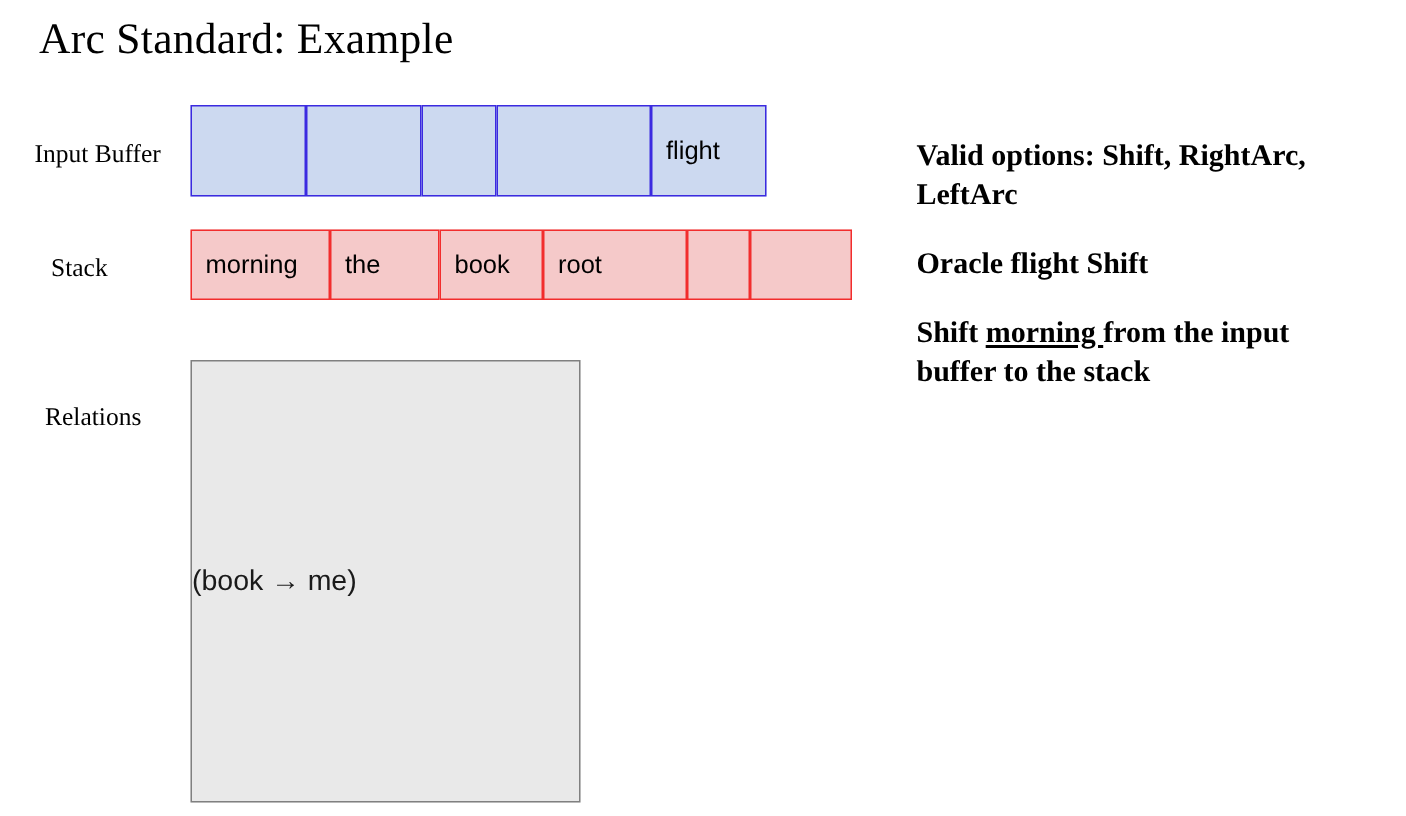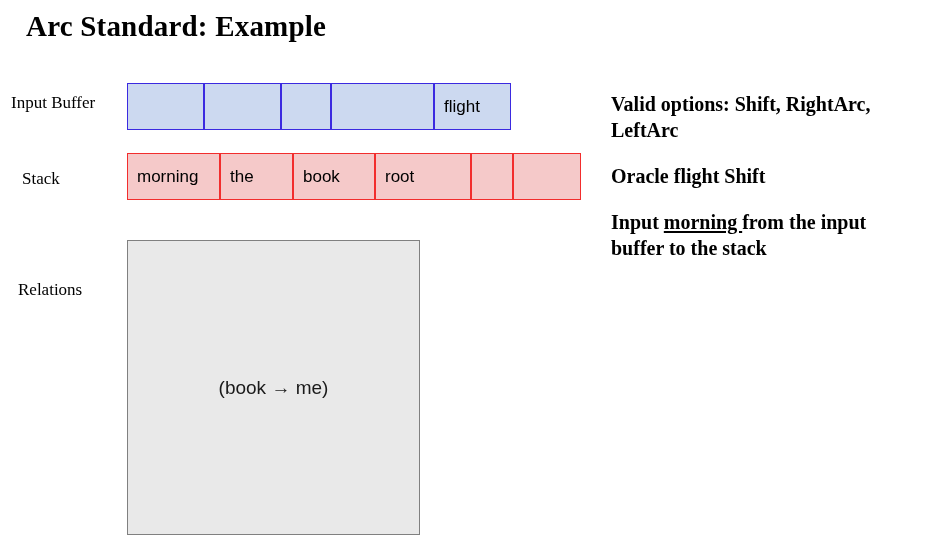--- a/index.html
+++ b/index.html
@@ -16,36 +16,37 @@
     color: #000000;
   }
 
   
   #slide-title {
     position: absolute;
     left: 26px;
     top: 10px;
     font-family: "Liberation Serif", serif;
     font-size: 29px;
-    font-weight: bold;
+    font-weight: normal;
     letter-spacing: 0.2px;
     white-space: nowrap;
   }
 
   
   .row-label {
     position: absolute;
     font-family: "Liberation Serif", serif;
     font-size: 17px;
     font-weight: normal;
     white-space: nowrap;
+    margin-left: 12px;
   }
   #label-input-buffer { left: 11px;  top: 93px; }
   #label-stack        { left: 22px;  top: 169px; }
-  #label-relations    { left: 18px;  top: 280px; }
+  #label-relations    { left: 18px;  top: 268px; }
 
   
   .strip {
     position: absolute;
     display: flex;
     box-sizing: border-box;
   }
   .cell {
     box-sizing: border-box;
     display: flex;
@@ -54,22 +55,22 @@
     font-size: 17px;
     line-height: 1;
     padding-left: 9px;
     white-space: nowrap;
     overflow: hidden;
   }
 
   
   #input-buffer-strip {
     left: 127px;
-    top: 83px;
-    height: 47px;
+    top: 70px;
+    height: 61px;
   }
   #input-buffer-strip .cell {
     background: #ccd9f0;
     border: 1.5px solid #3b2ae0;
     border-right-width: 0.75px;
     border-left-width: 0.75px;
   }
   #input-buffer-strip .cell:first-child { border-left-width: 1.5px; }
   #input-buffer-strip .cell:last-child  { border-right-width: 1.5px; }
 
@@ -86,28 +87,28 @@
     border-left-width: 0.75px;
   }
   #stack-strip .cell:first-child { border-left-width: 1.5px; }
   #stack-strip .cell:last-child  { border-right-width: 1.5px; }
 
   
   #relations-box {
     position: absolute;
     left: 127px;
     top: 240px;
-    width: 293px;
+    width: 260px;
     height: 295px;
     box-sizing: border-box;
     background: #e9e9e9;
     border: 1.5px solid #808080;
     display: flex;
     align-items: center;
-    justify-content: center;
+    justify-content: flex-start;
   }
   #relations-content {
     font-family: "Liberation Sans", sans-serif;
     font-size: 19px;
     color: #1a1a1a;
     white-space: nowrap;
   }
 
   
   .annotation {
@@ -157,21 +158,21 @@
     </div>
   </div>
 
 <div class="strip" id="stack-strip">
     <div class="cell" style="width: 93px;">
       <span>morning</span>
     </div>
     <div class="cell" style="width: 73px;">
       <span>the</span>
     </div>
-    <div class="cell" style="width: 82px;">
+    <div class="cell" style="width: 69px;">
       <span>book</span>
     </div>
     <div class="cell" style="width: 96px;">
       <span>root</span>
     </div>
     <div class="cell" style="width: 42px;">
       <span></span>
     </div>
     <div class="cell" style="width: 68px;">
       <span></span>
@@ -180,14 +181,14 @@
 
 <div id="relations-box">
   <span id="relations-content">(book → me)</span>
 </div>
 
 <div class="annotation" id="annotation-valid-options">Valid options: Shift, RightArc, LeftArc</div>
 
 <div class="annotation" id="annotation-oracle">Oracle flight Shift</div>
 
 <div class="annotation" id="annotation-action">
-  <span>Input </span><span class="underline-word">morning </span><span>from the input buffer to the stack</span>
+  <span>Shift </span><span class="underline-word">morning </span><span>from the input buffer to the stack</span>
 </div>
 
 </body></html>

